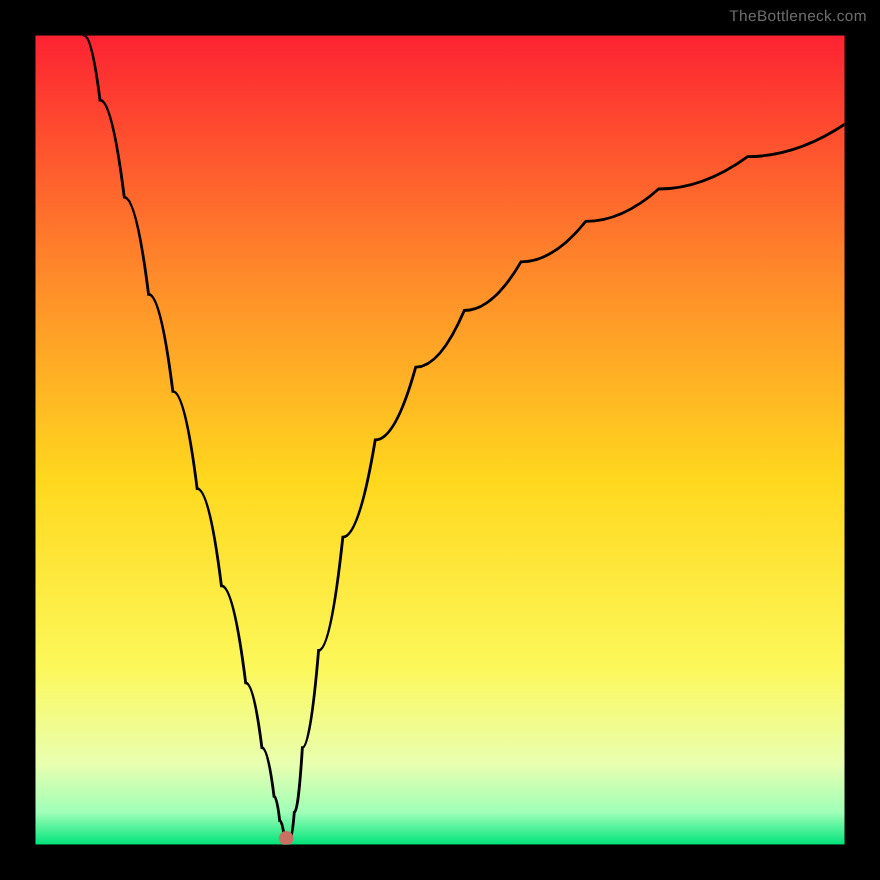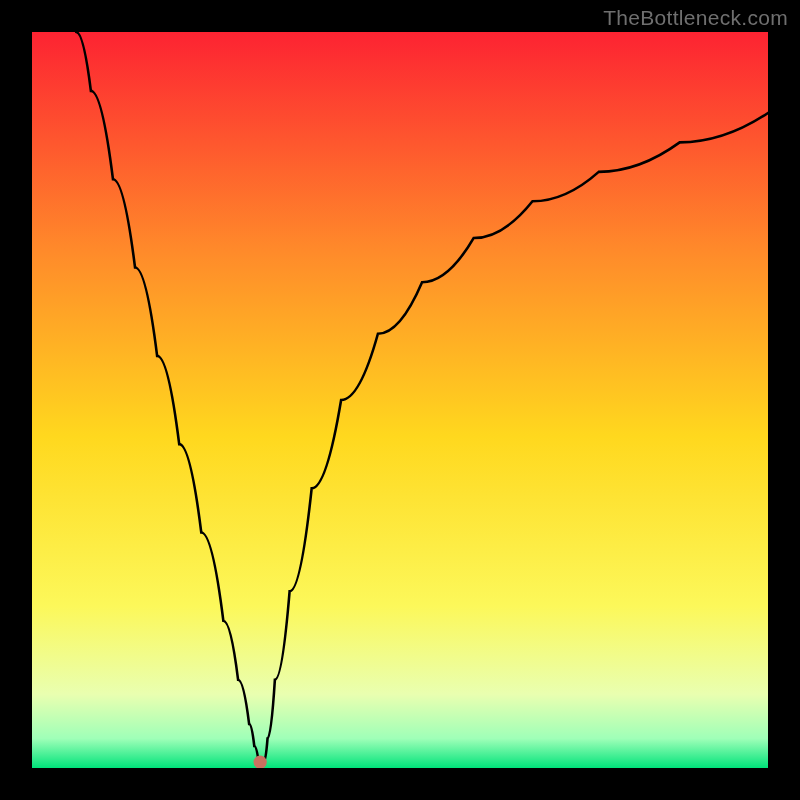--- a/index.html
+++ b/index.html
@@ -27,21 +27,21 @@
   }
   .gradient-bg {
     position: absolute;
     inset: 0;
   }
   .watermark {
     position: absolute;
     top: 6px;
     right: 12px;
     color: #6f6f6f;
-    font-size: 21px;
+    font-size: 14px;
     font-weight: 500;
     letter-spacing: 0.3px;
   }
   svg.curve {
     position: absolute;
     inset: 0;
     width: 100%;
     height: 100%;
   }
 </style>

